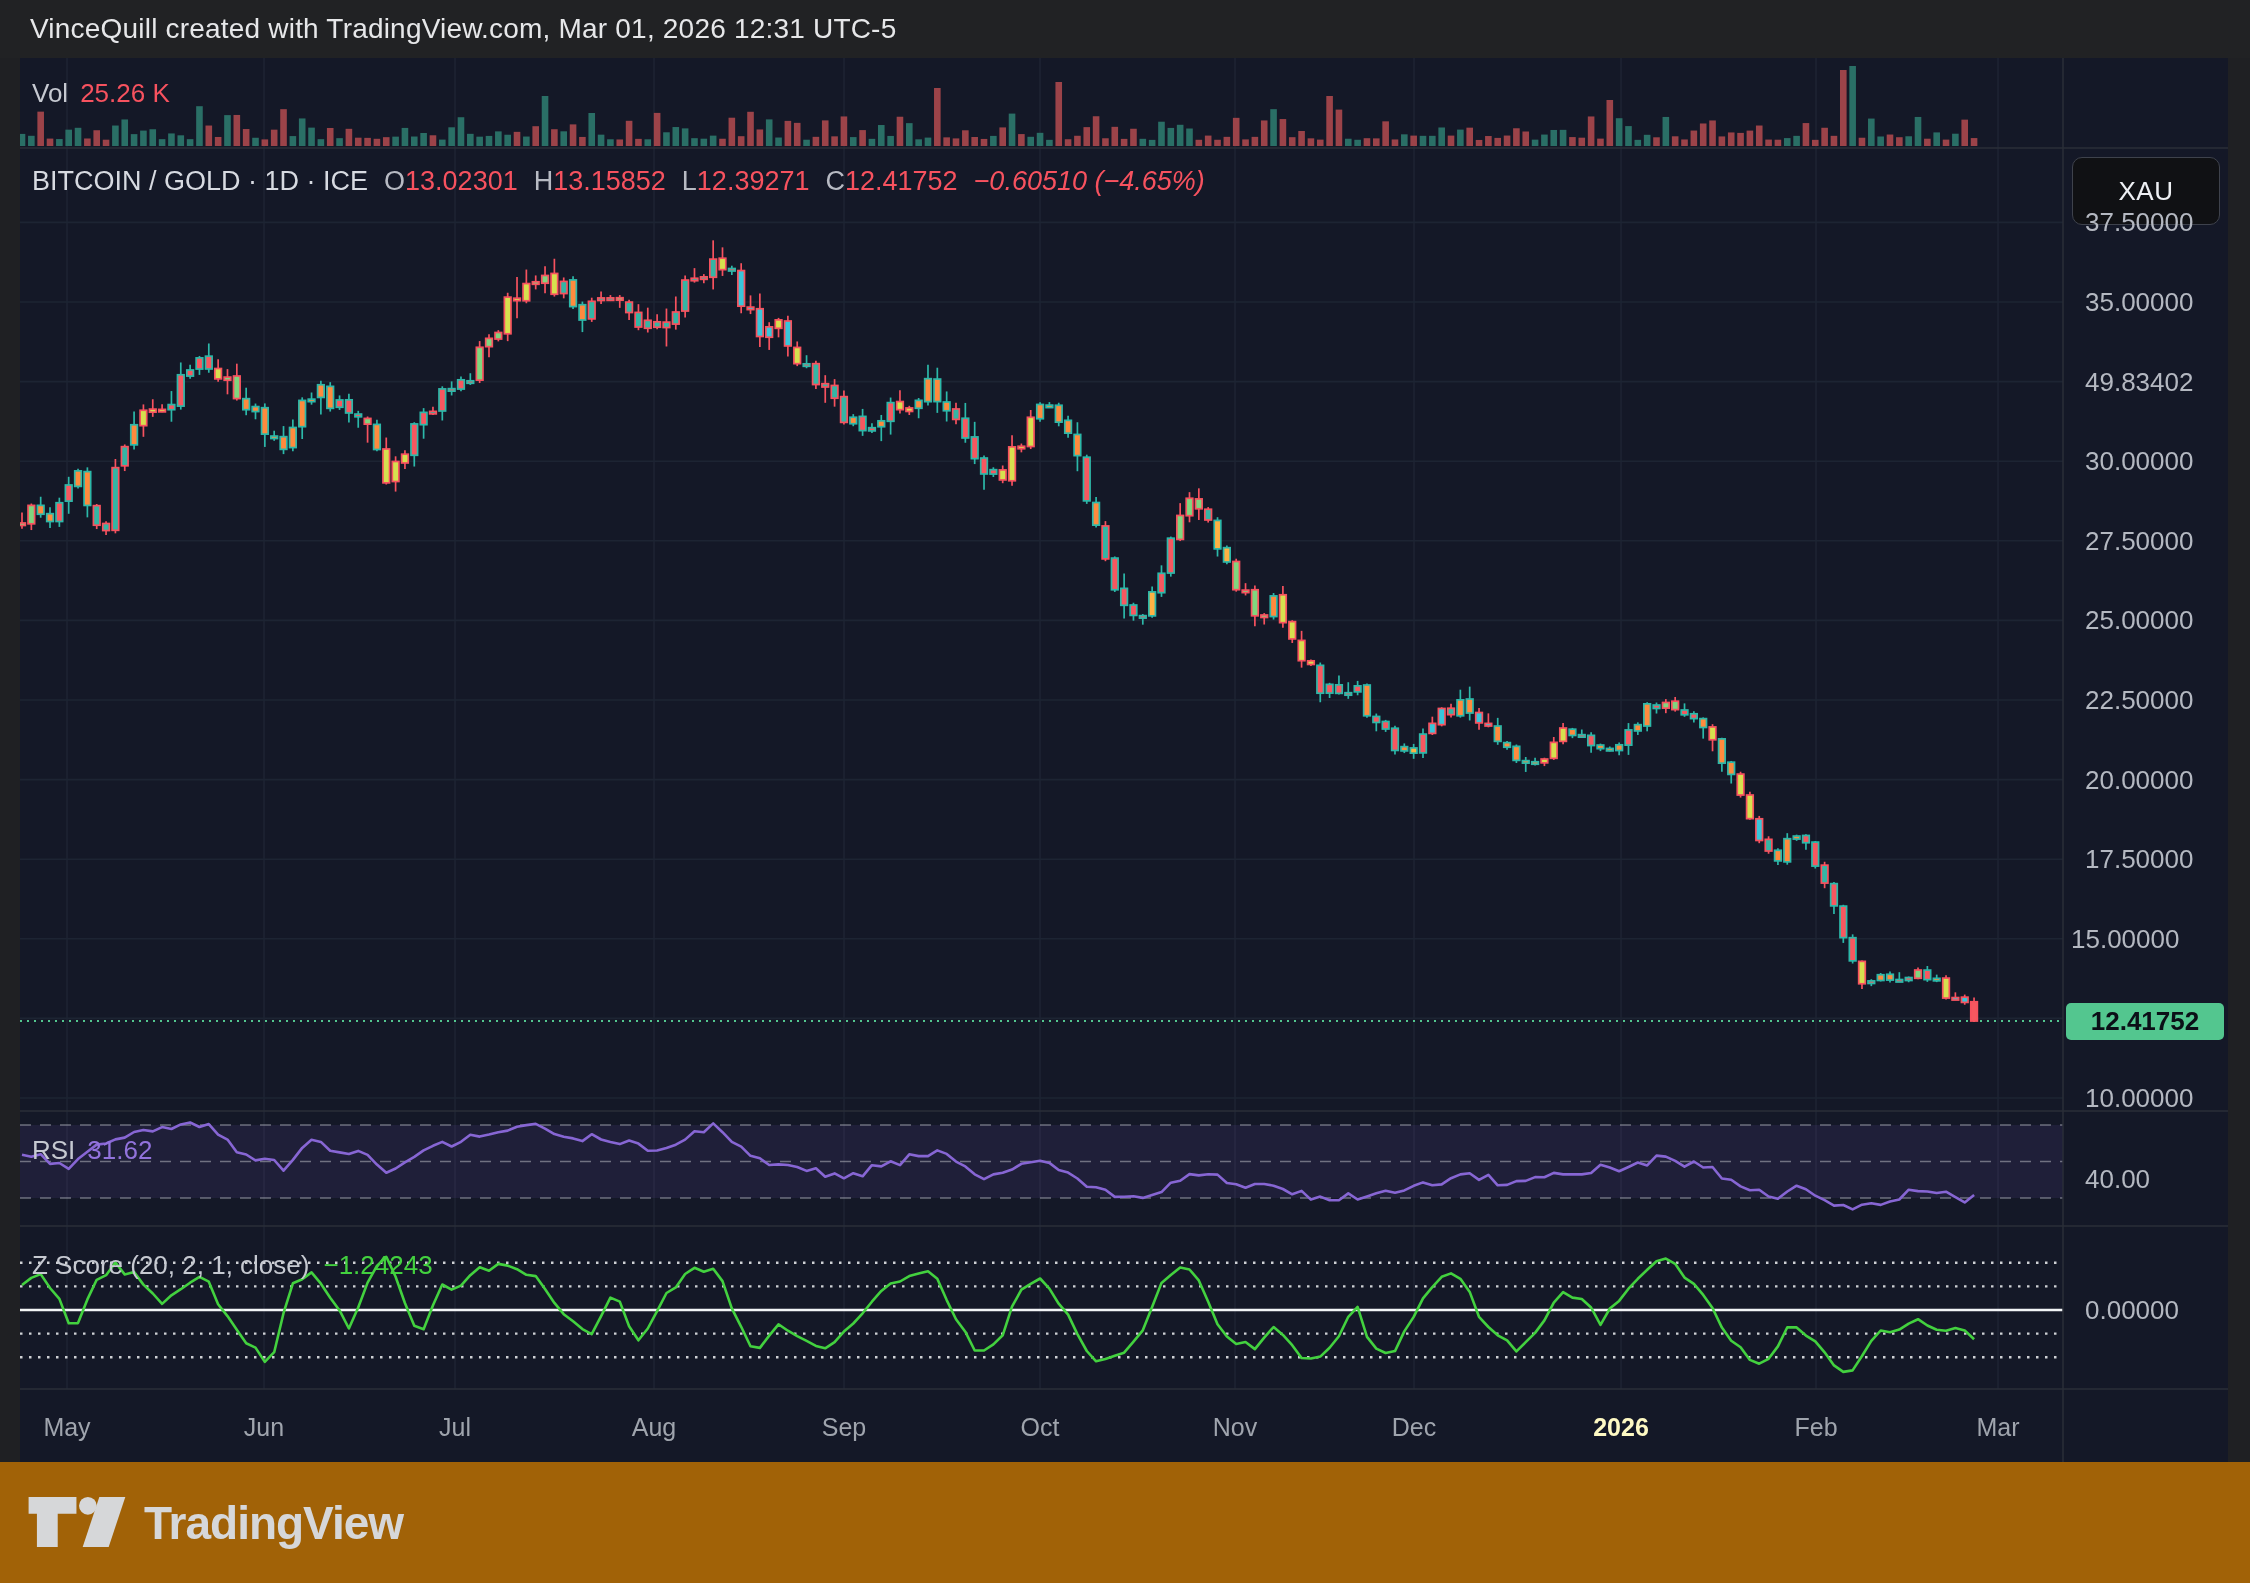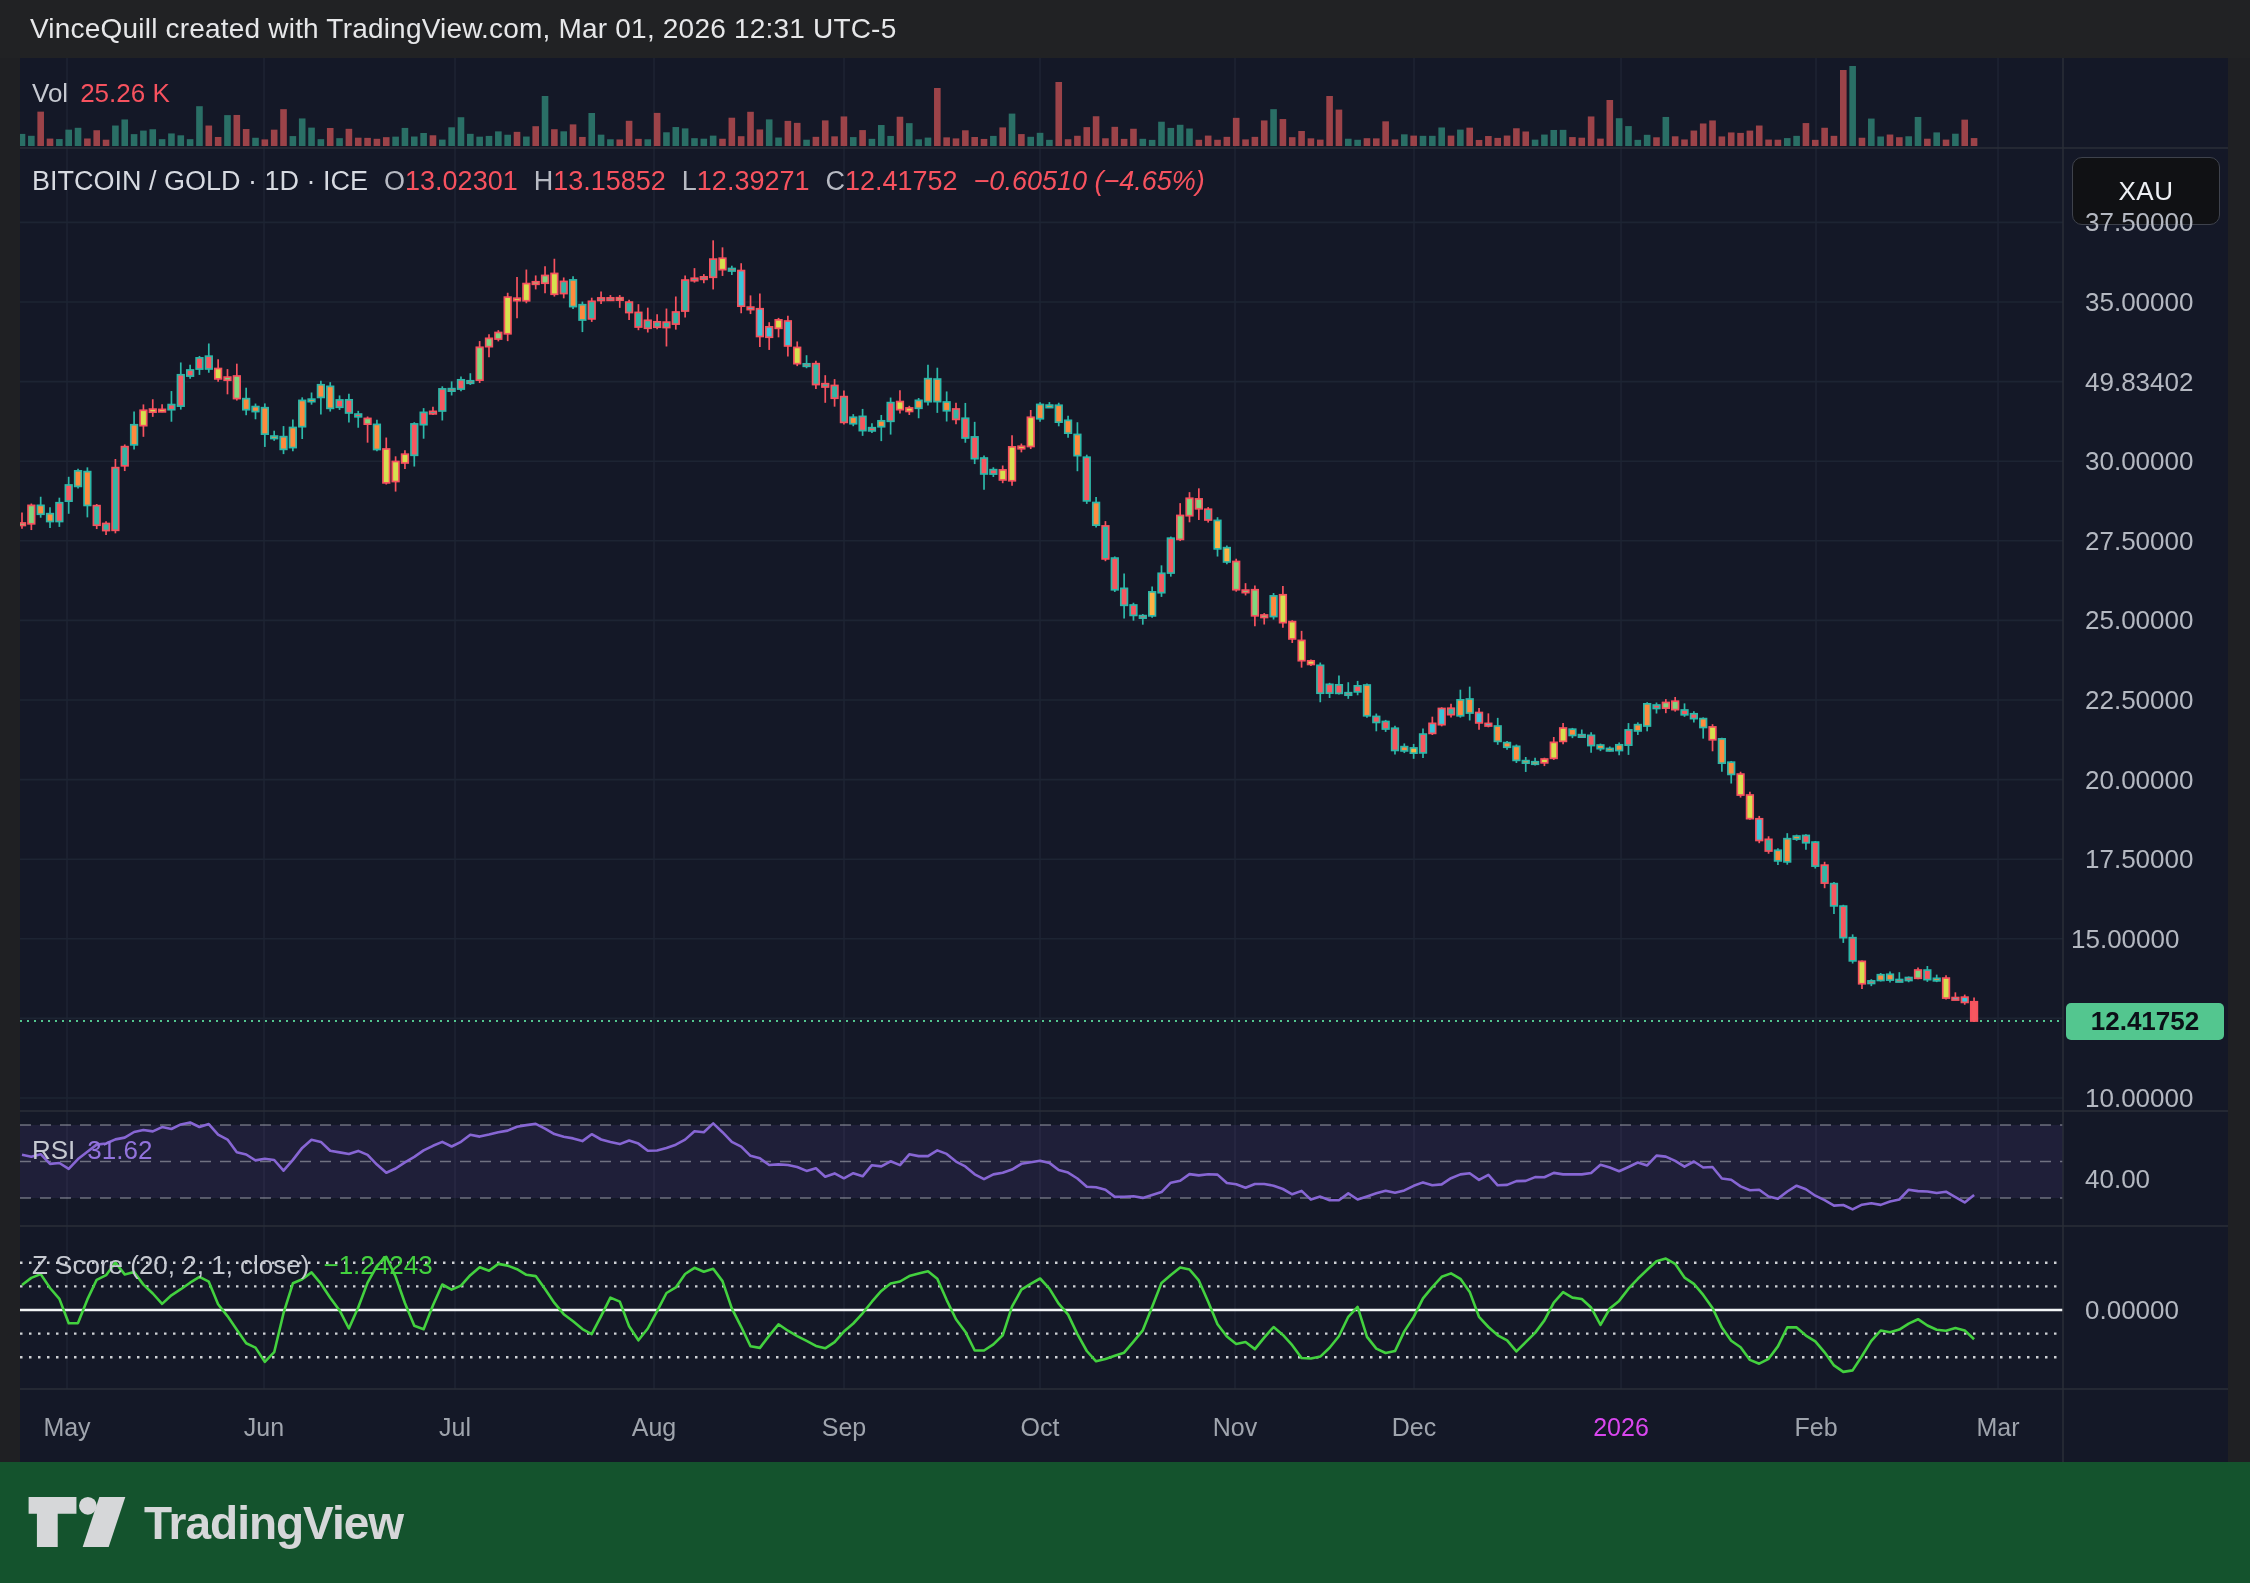--- a/index.html
+++ b/index.html
@@ -17,22 +17,22 @@
   #sym-header .rv{color:#f7525f;}
   #sym-header .chg{color:#f7525f;margin-left:16px;font-style:italic;}
   #rsi-label{left:12px;top:1077px;font-size:26px;color:#c6c9d1;}
   #rsi-label .v{color:#9273dc;margin-left:12px;}
   #z-label{left:12px;top:1192px;font-size:26px;color:#c6c9d1;}
   #z-label .v{color:#43d13f;margin-left:14px;margin-top:31px;}
   #xau-btn{position:absolute;left:2052px;top:99px;width:148px;height:68px;background:#101114;border:1.5px solid #3e424c;border-radius:10px;color:#edeff3;font-size:26px;display:flex;align-items:center;justify-content:center;letter-spacing:.5px;}
   .ptick{position:absolute;left:2065px;width:140px;font-size:26px;color:#b4b8c1;}
   #last-badge{position:absolute;left:2046px;top:945px;width:158px;height:37px;background:#53c68f;border-radius:5px;color:#0b0f17;font-size:26px;font-weight:600;display:flex;align-items:center;justify-content:center;}
   .mlabel{position:absolute;top:1355px;width:140px;margin-left:-70px;text-align:center;font-size:25px;color:#9fa4ad;}
-  .mlabel.em{color:#d946ef;font-weight:400;}
-  #footer{position:absolute;left:0;top:1462px;width:2250px;height:121px;background:#14532d;display:flex;align-items:center;}
+  .mlabel.em{color:#fef9c3;font-weight:700;}
+  #footer{position:absolute;left:0;top:1462px;width:2250px;height:121px;background:#a16207;display:flex;align-items:center;}
   #footer .logo{margin-left:28px;display:flex;align-items:center;}
   #footer .brand{margin-left:16px;font-size:46px;font-weight:700;color:#d6d7d9;letter-spacing:-1px;}
 </style>
 </head>
 <body>
 
 <div id="stage">
 
   <div id="titlebar">
     <span class="t">VinceQuill created with TradingView.com, Mar 01, 2026 12:31 UTC-5</span>

